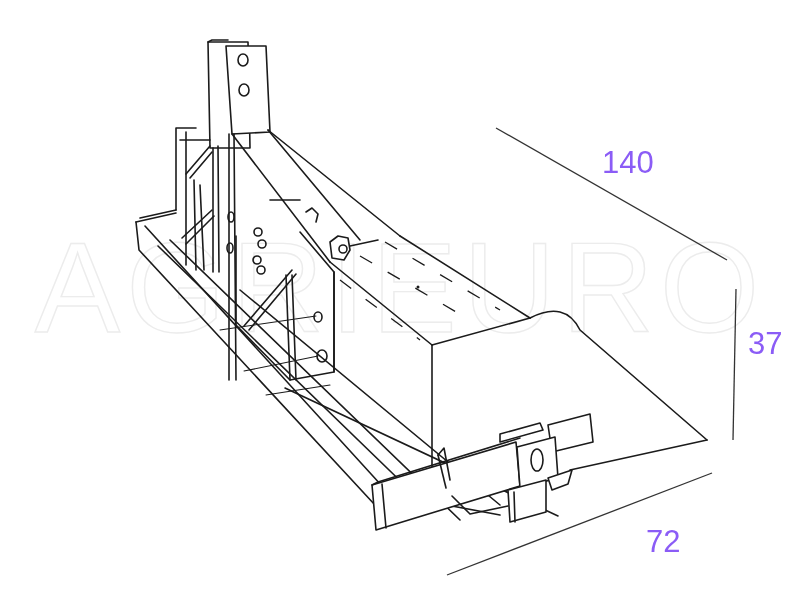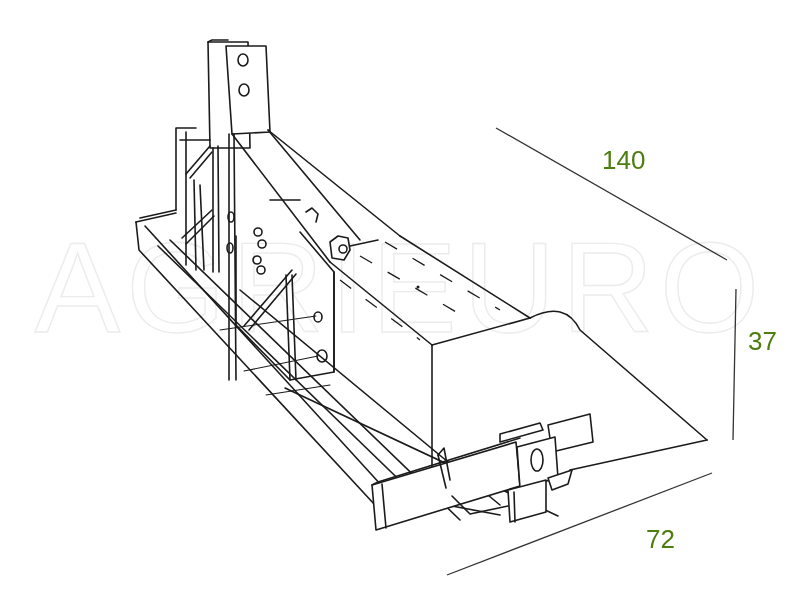--- a/index.html
+++ b/index.html
@@ -7,21 +7,21 @@
     #canvas { position: absolute; left: 0; top: 0; width: 800px; height: 600px; }
     .watermark {
       position: absolute; left: 0; top: 228px; width: 800px; height: 120px;
       font-family: "Liberation Sans", sans-serif; font-size: 128px; font-weight: 400;
       letter-spacing: 6px; color: transparent;
       -webkit-text-stroke: 1.4px #ececec; text-align: center; line-height: 120px;
       white-space: nowrap; pointer-events: none;
     }
     .dim-label {
       position: absolute; font-family: "Liberation Sans", sans-serif;
-      font-size: 26px; color: #4d7c0f; line-height: 1;
+      font-size: 31px; color: #8b5cf6; line-height: 1;
     }
     #dim-length { left: 602px; top: 147px; }
     #dim-height { left: 748px; top: 328px; }
     #dim-width  { left: 614px; top: 526px; margin-left: 32px; }
     svg .ln { stroke: #1b1b1b; stroke-width: 1.6; fill: none; stroke-linejoin: round; stroke-linecap: round; }
     svg .thin { stroke: #1b1b1b; stroke-width: 1.1; fill: none; stroke-linecap: round; }
     svg .dash { stroke: #1b1b1b; stroke-width: 1.3; fill: none; stroke-dasharray: 14 18; }
     svg .fillw { fill: #ffffff; stroke: #1b1b1b; stroke-width: 1.6; stroke-linejoin: round; }
     svg .dimline { stroke: #333333; stroke-width: 1.3; fill: none; }
   </style>

